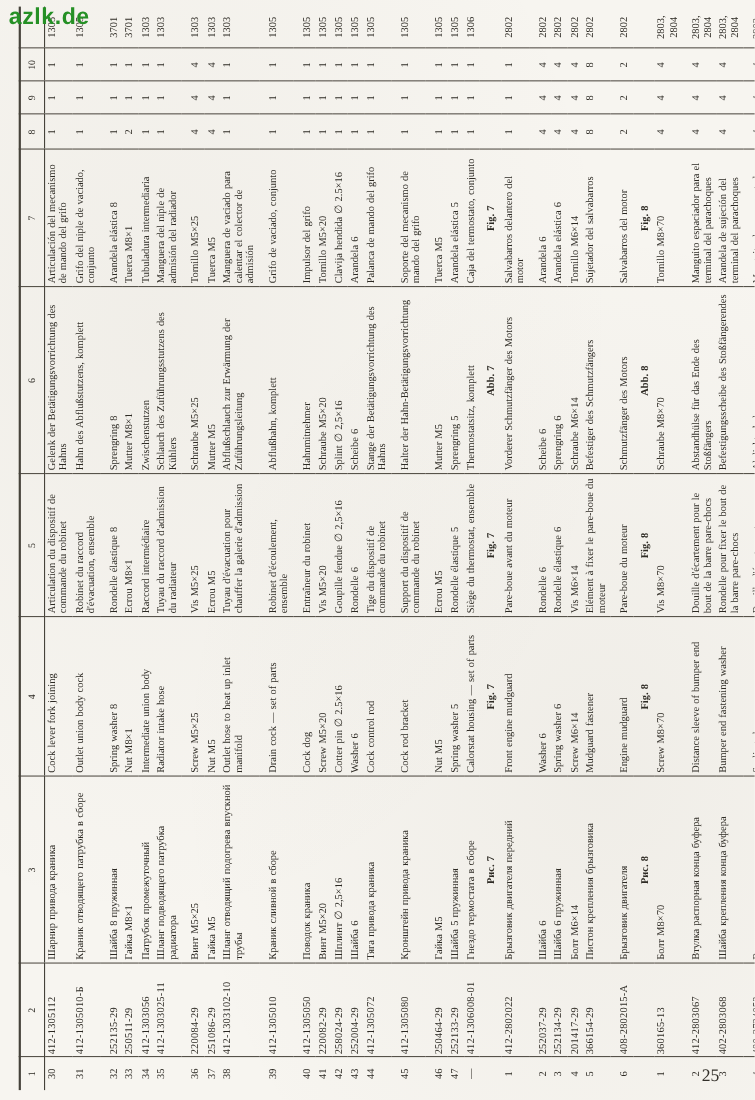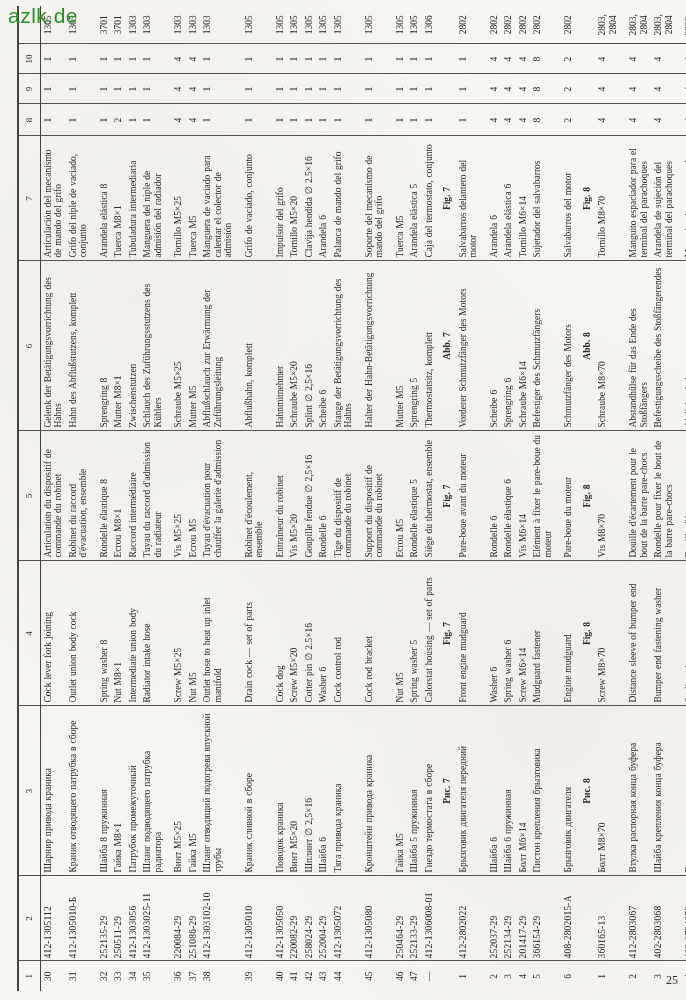--- a/index.html
+++ b/index.html
@@ -12,25 +12,25 @@
   
   body::after{
     content:"";position:absolute;inset:0;pointer-events:none;
     background:
       radial-gradient(ellipse at 20% 30%, rgba(120,110,90,.05), transparent 55%),
       radial-gradient(ellipse at 80% 70%, rgba(120,110,90,.06), transparent 50%);
   }
   .watermark{
     position:absolute;left:8px;top:4px;z-index:5;
     font-family:"Liberation Sans","DejaVu Sans",sans-serif;
-    font-size:21px;font-weight:400;color:#259025;letter-spacing:.5px;
+    font-size:21px;font-weight:700;color:#259025;letter-spacing:.5px;
   }
   .pageno{
-    position:absolute;right:8px;bottom:12px;z-index:5;
-    font-size:12px;color:#33302a;
+    position:absolute;right:32px;bottom:12px;z-index:5;
+    font-size:16px;color:#33302a;
   }
   
   .rot{
     position:absolute;left:17px;top:6px;width:985px;height:660px;
     transform-origin:0 0;
     transform:rotate(-90deg) translateX(-985px);
   }
   table.parts{
     border-collapse:collapse;table-layout:fixed;width:985px;
     border-top:2px solid #45423a;

